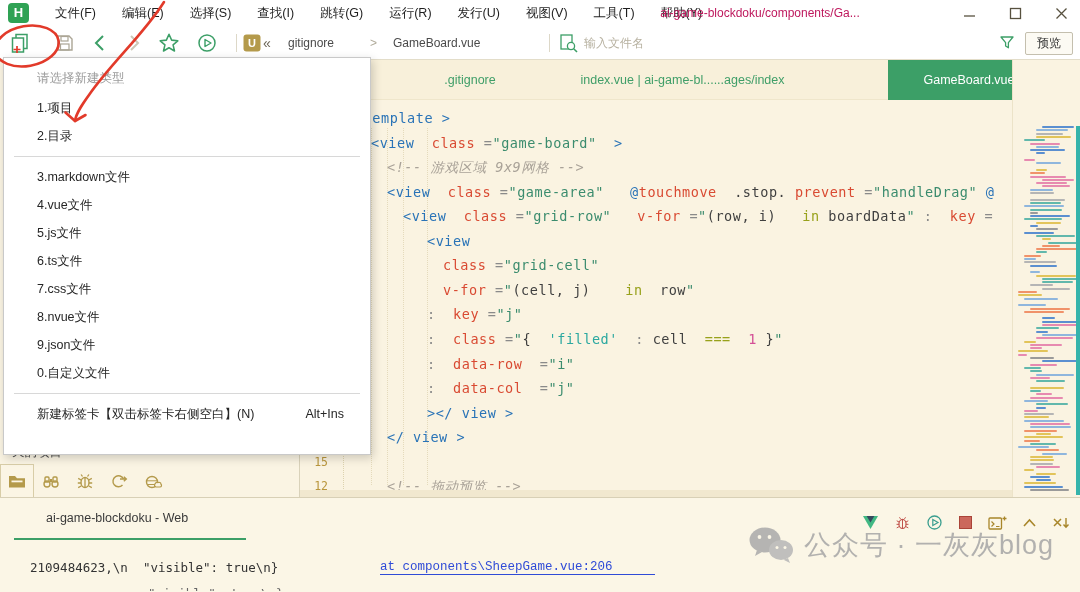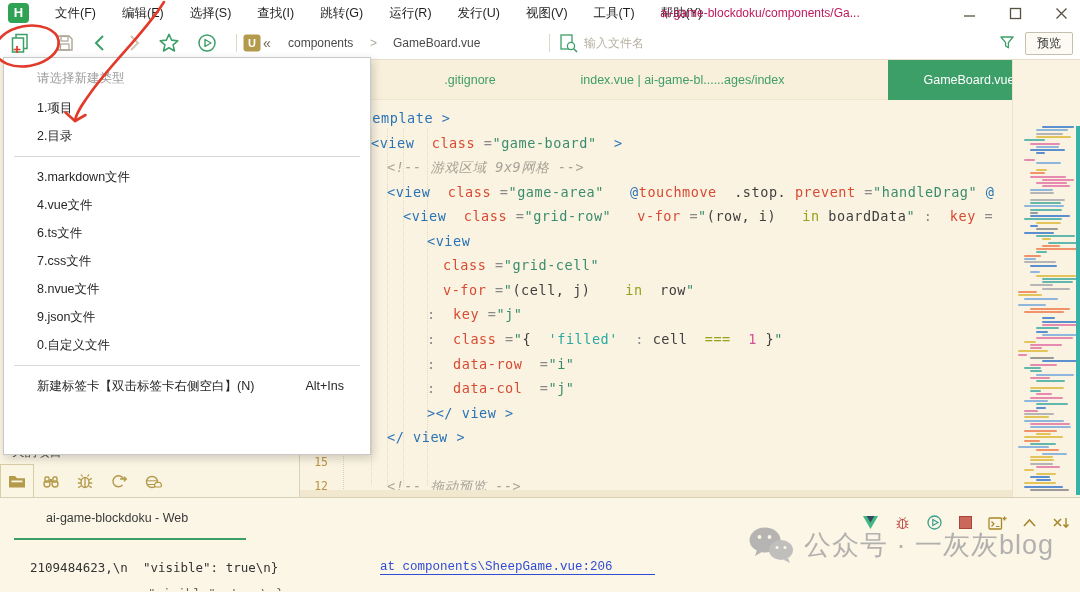--- a/index.html
+++ b/index.html
@@ -169,21 +169,21 @@
       </svg>
     </div>
     <div class="tb-divider" style="left:236px"></div>
     <div class="tbtn" style="left:243px; top:8px">
       <svg width="18" height="18" viewBox="0 0 18 18">
         <rect x="0.5" y="0.5" width="17" height="17" rx="3" fill="#b49a4b"></rect>
         <text x="9" y="13" font-size="11" font-weight="bold" fill="#fff" text-anchor="middle" font-family="Liberation Sans, sans-serif">U</text>
       </svg>
     </div>
     <span class="collapse-glyph">«</span>
-    <span class="crumb" style="left:288px">components</span>
+    <span class="crumb" style="left:288px">gitignore</span>
     <span class="crumb crumb-sep" style="left:370px">&gt;</span>
     <span class="crumb" style="left:393px">GameBoard.vue</span>
     <div class="tb-divider" style="left:549px"></div>
     <div class="tbtn" style="left:558px; top:7px">
       <svg width="21" height="21" viewBox="0 0 21 21">
         <rect x="3" y="2" width="11" height="14" fill="none" stroke="#3c9f67" stroke-width="1.3"></rect>
         <circle cx="13" cy="13" r="3.6" fill="#fff" stroke="#3c9f67" stroke-width="1.3"></circle>
         <line x1="15.7" y1="15.7" x2="19" y2="19" stroke="#3c9f67" stroke-width="1.6"></line>
       </svg>
     </div>
@@ -460,20 +460,23 @@
           <span>2.目录</span>
         </div>
         <div class="dd-divider"></div>
         <div class="dd-item">
           <span>3.markdown文件</span>
         </div>
         <div class="dd-item">
           <span>4.vue文件</span>
         </div>
         <div class="dd-item">
+          <span>5.js文件</span>
+        </div>
+        <div class="dd-item">
           <span>6.ts文件</span>
         </div>
         <div class="dd-item">
           <span>7.css文件</span>
         </div>
         <div class="dd-item">
           <span>8.nvue文件</span>
         </div>
         <div class="dd-item">
           <span>9.json文件</span>

